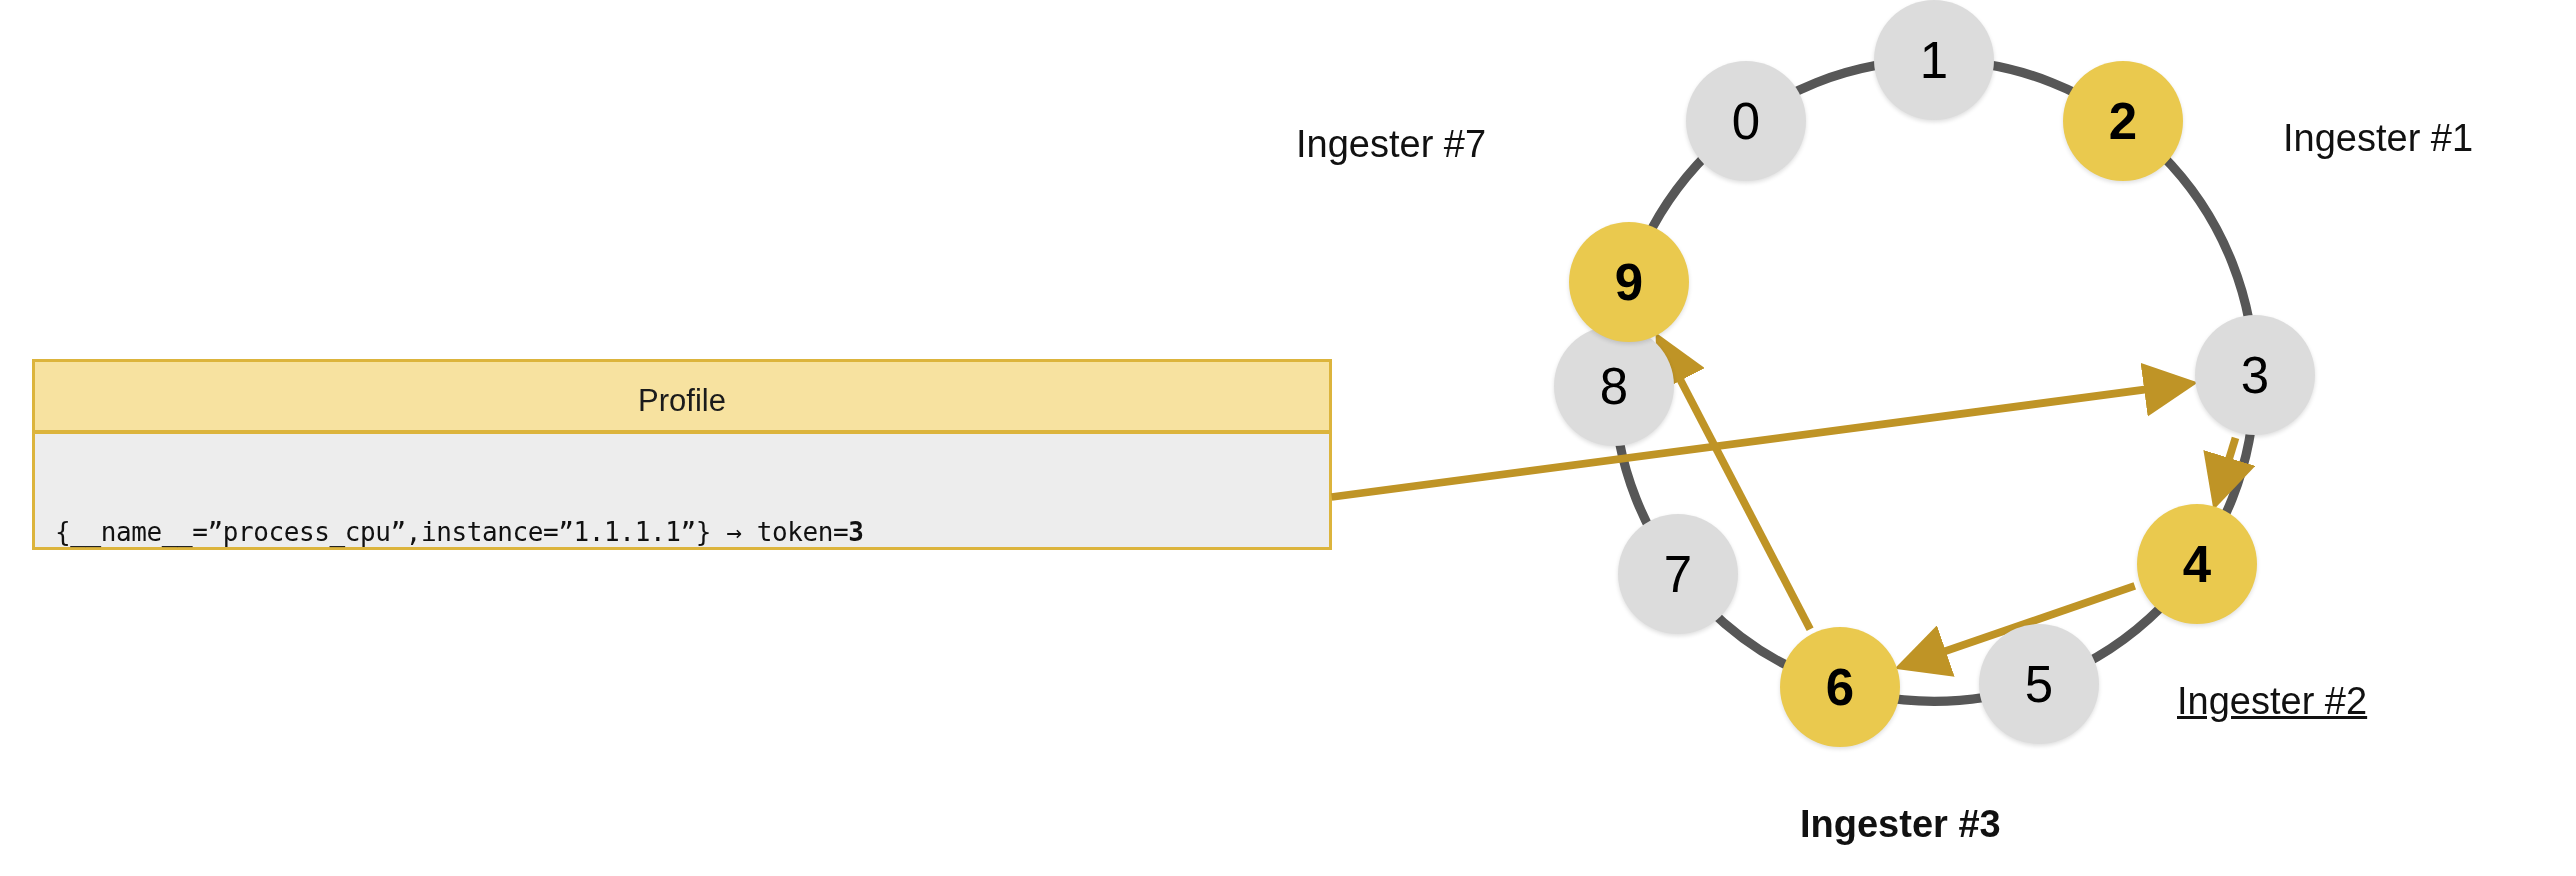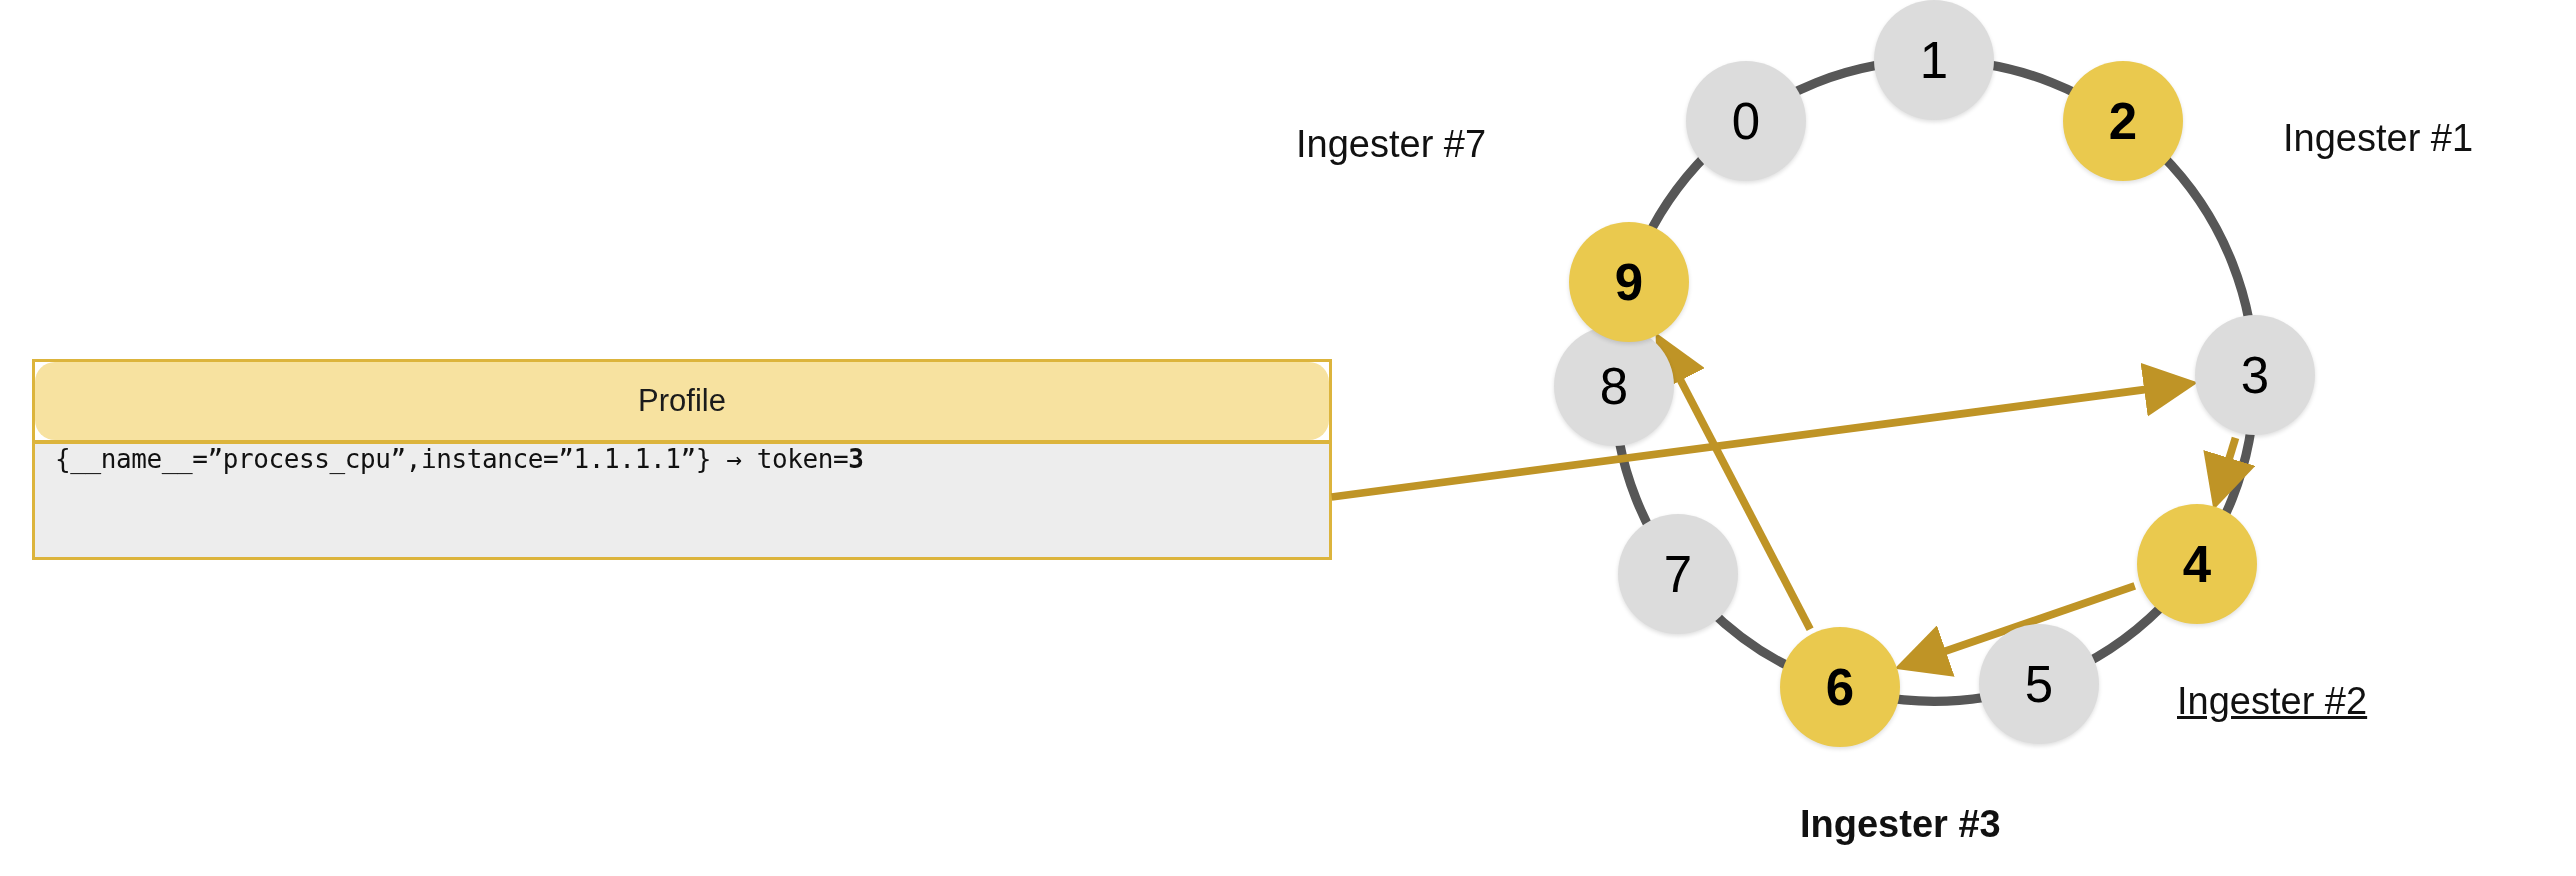--- a/index.html
+++ b/index.html
@@ -8,26 +8,26 @@
 
   #stage{position:absolute;left:0;top:0;width:2576px;height:877px;}
 
   
   .profile-card{
     position:absolute;left:32px;top:359px;width:1300px;
     border:3.5px solid #d6b架;box-sizing:border-box;
   }
   .profile-card{border:3.5px solid #dcb43c;}
   .profile-header{
-    background:#f7e2a0;height:78px;line-height:78px;text-align:center;
-    font-size:31px;color:#1b1b1b;border-radius:20px;
+    background:#f7e2a0;height:68px;line-height:78px;text-align:center;
+    font-size:31px;color:#1b1b1b;
   }
   .profile-divider{height:3.5px;background:#dcb43c;}
   .profile-body{
-    background:#ededed;height:113px;display:flex;align-items:flex-start;
+    background:#ededed;height:113px;display:flex;align-items:flex-end;
     padding-left:20px;box-sizing:border-box;
   }
   .profile-expr{
     font-family:"DejaVu Sans Mono","Liberation Mono",monospace;
     font-size:26px;color:#111111;white-space:pre;letter-spacing:-0.4px;
   }
   .profile-expr b{font-weight:bold;}
 
   
   .node{

